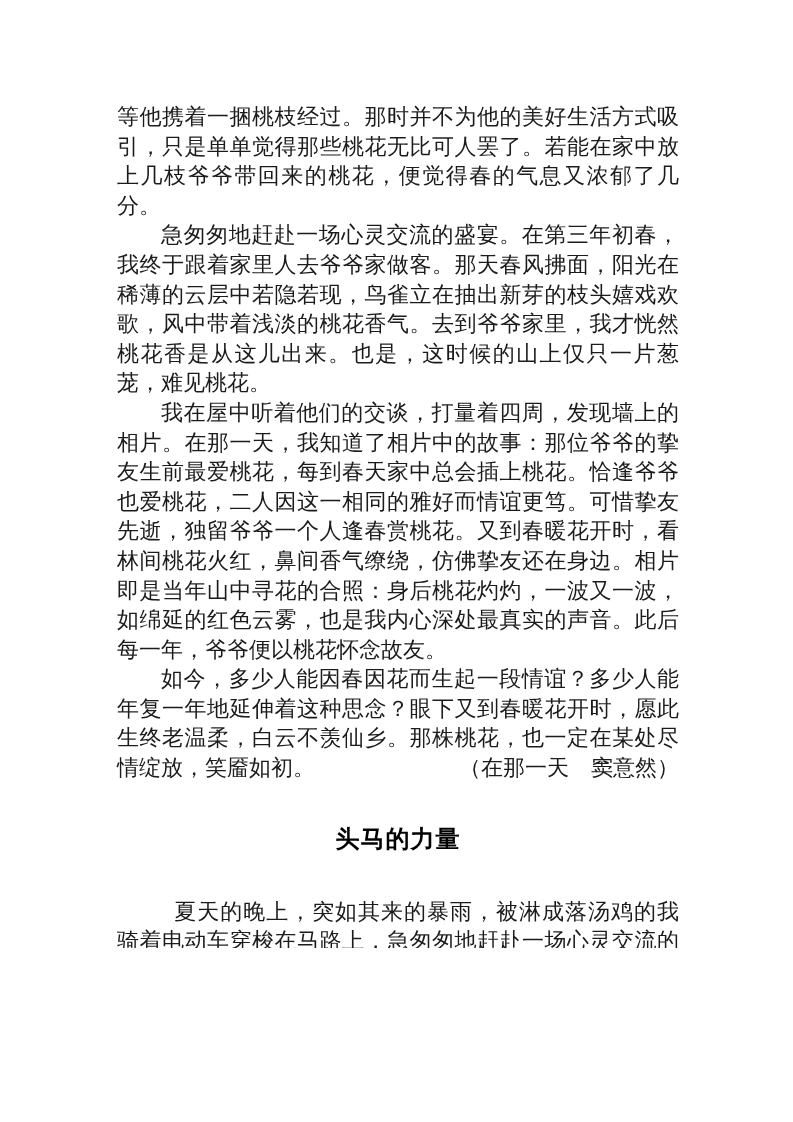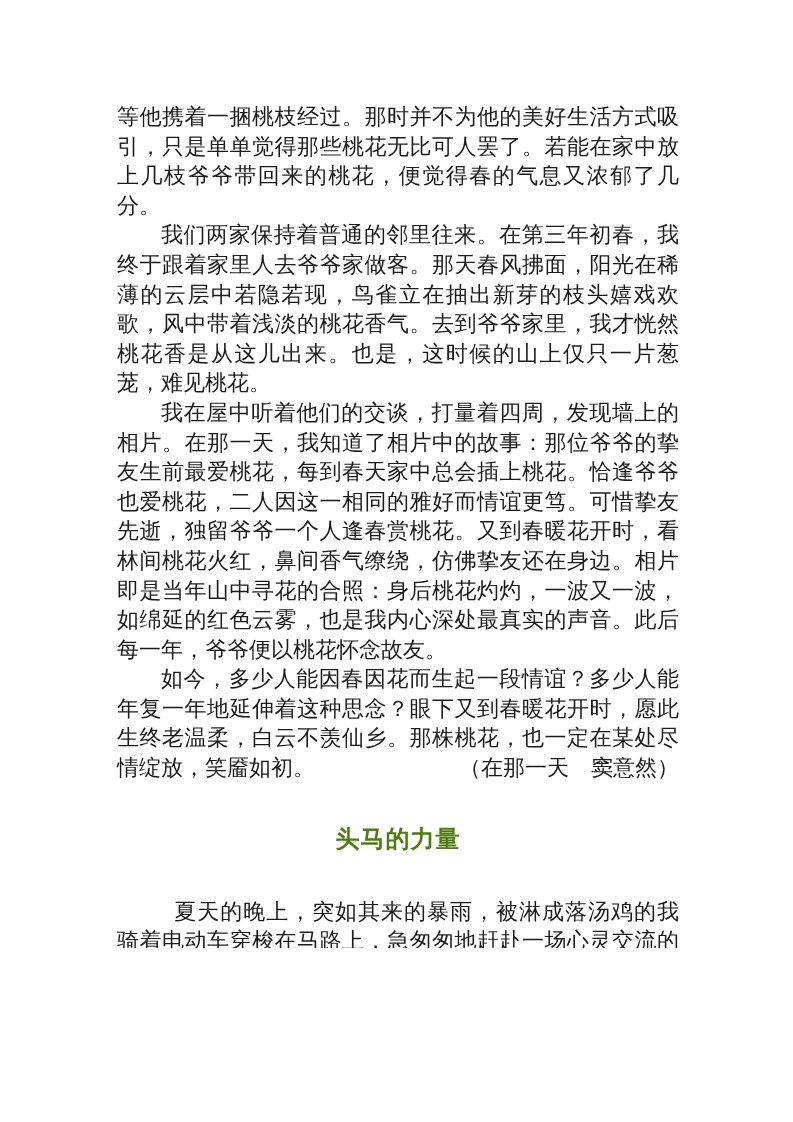--- a/index.html
+++ b/index.html
@@ -40,21 +40,21 @@
   .attribution {
     float: right;
   }
   .article-title {
     margin: 40px 0 42px 0;
     font-family: "Liberation Sans", sans-serif;
     font-size: 24px;
     font-weight: bold;
     line-height: 32px;
     text-align: center;
-    color: #4d7c0f;
+    color: #000000;
     letter-spacing: 1px;
   }
   .page-number {
     position: absolute;
     top: 1036px;
     left: 0;
     width: 100%;
     text-align: center;
     font-family: "Liberation Serif", serif;
     font-size: 14px;
@@ -63,21 +63,21 @@
   }
 </style>
 </head>
 <body>
 
 <div class="page">
   <div class="text-block">
 
     <p class="para no-indent">等他携着一捆桃枝经过。那时并不为他的美好生活方式吸引，只是单单觉得那些桃花无比可人罢了。若能在家中放上几枝爷爷带回来的桃花，便觉得春的气息又浓郁了几分。</p>
 
-    <p class="para">我们两家保持着普通的邻里往来。在第三年初春，我终于跟着家里人去爷爷家做客。那天春风拂面，阳光在稀薄的云层中若隐若现，鸟雀立在抽出新芽的枝头嬉戏欢歌，风中带着浅淡的桃花香气。去到爷爷家里，我才恍然桃花香是从这儿出来。也是，这时候的山上仅只一片葱茏，难见桃花。</p>
+    <p class="para">急匆匆地赶赴一场心灵交流的盛宴。在第三年初春，我终于跟着家里人去爷爷家做客。那天春风拂面，阳光在稀薄的云层中若隐若现，鸟雀立在抽出新芽的枝头嬉戏欢歌，风中带着浅淡的桃花香气。去到爷爷家里，我才恍然桃花香是从这儿出来。也是，这时候的山上仅只一片葱茏，难见桃花。</p>
 
     <p class="para">我在屋中听着他们的交谈，打量着四周，发现墙上的相片。在那一天，我知道了相片中的故事：那位爷爷的挚友生前最爱桃花，每到春天家中总会插上桃花。恰逢爷爷也爱桃花，二人因这一相同的雅好而情谊更笃。可惜挚友先逝，独留爷爷一个人逢春赏桃花。又到春暖花开时，看林间桃花火红，鼻间香气缭绕，仿佛挚友还在身边。相片即是当年山中寻花的合照：身后桃花灼灼，一波又一波，如绵延的红色云雾，也是我内心深处最真实的声音。此后每一年，爷爷便以桃花怀念故友。</p>
 
     <p class="para">
       <span>如今，多少人能因春因花而生起一段情谊？多少人能年复一年地延伸着这种思念？眼下又到春暖花开时，愿此生终老温柔，白云不羡仙乡。那株桃花，也一定在某处尽情绽放，笑靥如初。</span>
       <span class="attribution">（在那一天　窦意然）</span>
     </p>
 
     <h1 class="article-title">头马的力量</h1>
 

